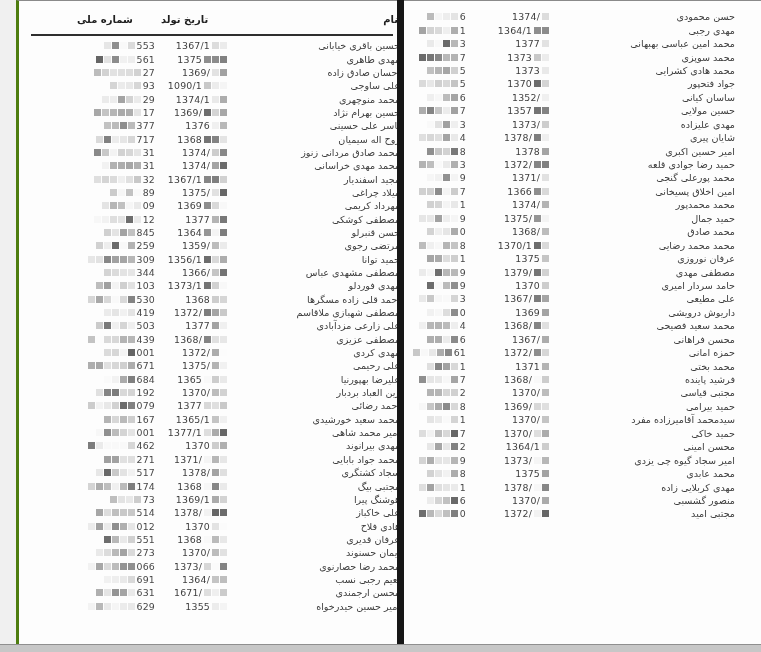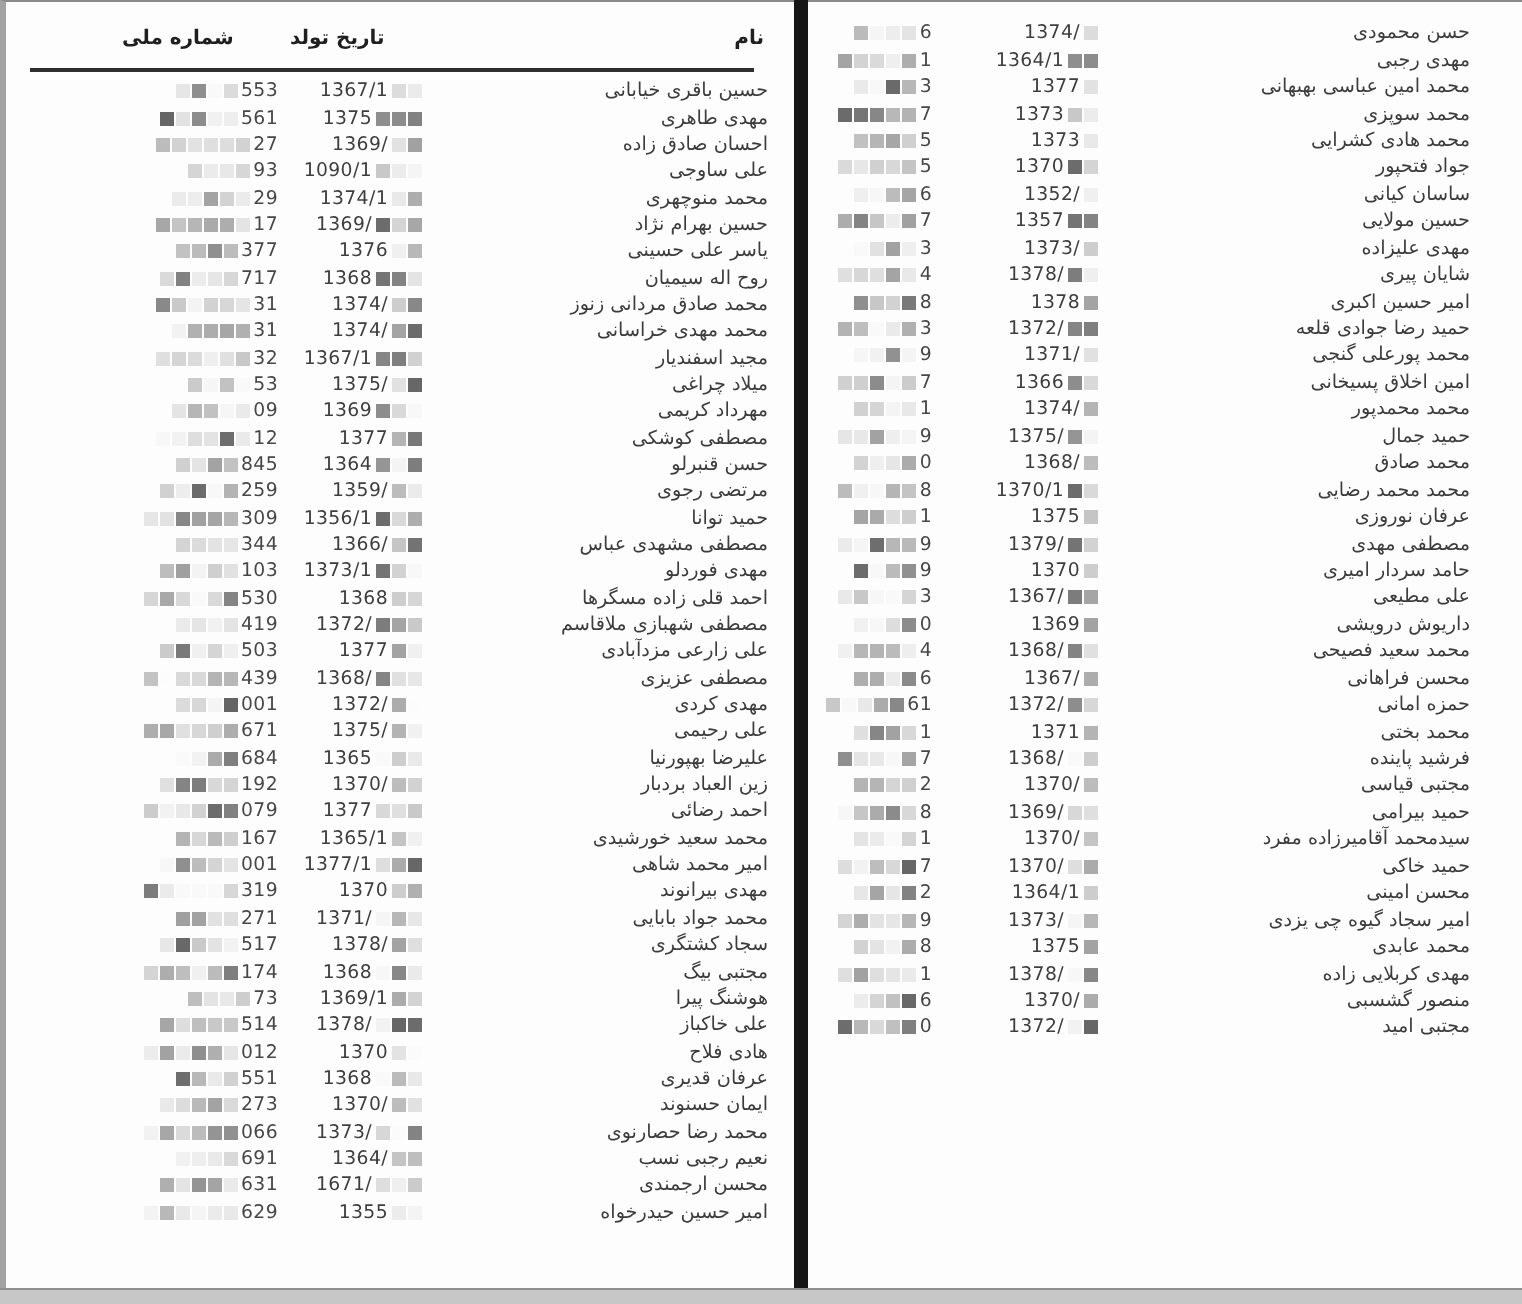--- a/index.html
+++ b/index.html
@@ -1,19 +1,19 @@
 <!DOCTYPE html>
 <html lang="fa"><head>
 <meta charset="utf-8">
 <style>
   html,body{margin:0;padding:0;}
   body{background:#d9d9d9;font-family:"DejaVu Sans",sans-serif;}
   .scan{position:relative;width:761px;height:652px;background:#f0f0f0;overflow:hidden;}
   .page{position:absolute;top:0;height:645px;background:#fdfdfd;border-top:1px solid #8a8a8a;}
-  .page-left{left:0;width:397px;border-left:3px solid #a3a3a3;border-right:1px solid #bdbdbd;}
+  .page-left{left:16px;width:397px;border-left:3px solid #4d7c0f;border-right:1px solid #bdbdbd;}
   .divider{position:absolute;left:397px;top:0;width:7px;height:645px;background:#161616;}
   .page-right{left:404px;width:357px;}
   .bottom-strip{position:absolute;left:0;bottom:0;width:761px;height:7px;background:#c7c7c7;border-top:1px solid #8f8f8f;}
 
   .header-row{position:absolute;top:13px;left:0;width:100%;height:16px;font-weight:bold;font-size:10px;color:#1f1f1f;}
   .h-id{position:absolute;left:58px;direction:rtl;}
   .h-date{position:absolute;left:142px;direction:rtl;}
   .h-name{position:absolute;right:18px;direction:rtl;}
   .header-rule{position:absolute;top:33px;left:12px;width:362px;height:2px;background:#2e2e2e;}
 
@@ -278,21 +278,21 @@
     <span class="cell cell-name">مجید اسفندیار</span>
   </div>
         <div class="row">
     <span class="cell cell-id">
       <span class="mosaic">
               <span class="sq" style="background: rgb(203, 203, 203);"></span>
               <span class="sq" style="background: rgb(246, 246, 246);"></span>
               <span class="sq" style="background: rgb(194, 194, 194);"></span>
               <span class="sq" style="background: rgb(240, 240, 240); opacity: 0.35;"></span>
             </span>
-      <span class="id-text">53</span>
+      <span class="id-text">89</span>
     </span>
     <span class="cell cell-date">
       <span class="date-text">1375/</span>
       <span class="mosaic">
               <span class="sq" style="background: rgb(172, 172, 172); opacity: 0.35;"></span>
               <span class="sq" style="background: rgb(103, 103, 103);"></span>
             </span>
     </span>
     <span class="cell cell-name">میلاد چراغی</span>
   </div>
@@ -668,21 +668,21 @@
         <div class="row">
     <span class="cell cell-id">
       <span class="mosaic">
               <span class="sq" style="background: rgb(124, 124, 124);"></span>
               <span class="sq" style="background: rgb(235, 235, 235);"></span>
               <span class="sq" style="background: rgb(249, 249, 249);"></span>
               <span class="sq" style="background: rgb(249, 249, 249);"></span>
               <span class="sq" style="background: rgb(249, 249, 249);"></span>
               <span class="sq" style="background: rgb(215, 215, 215);"></span>
             </span>
-      <span class="id-text">319</span>
+      <span class="id-text">462</span>
     </span>
     <span class="cell cell-date">
       <span class="date-text">1370</span>
       <span class="mosaic">
               <span class="sq" style="background: rgb(205, 205, 205);"></span>
               <span class="sq" style="background: rgb(176, 176, 176);"></span>
             </span>
     </span>
     <span class="cell cell-name">مهدی بیرانوند</span>
   </div>

